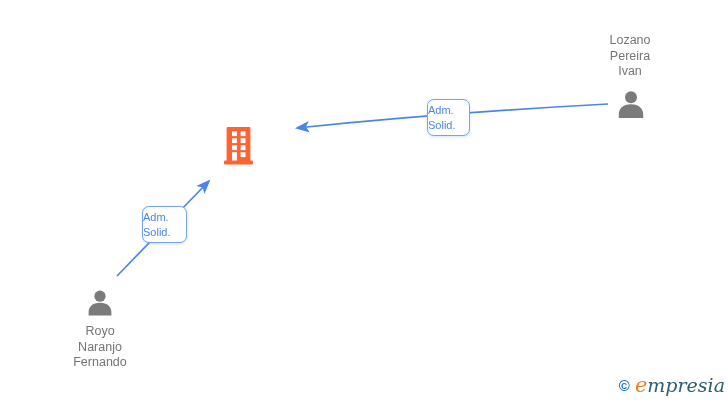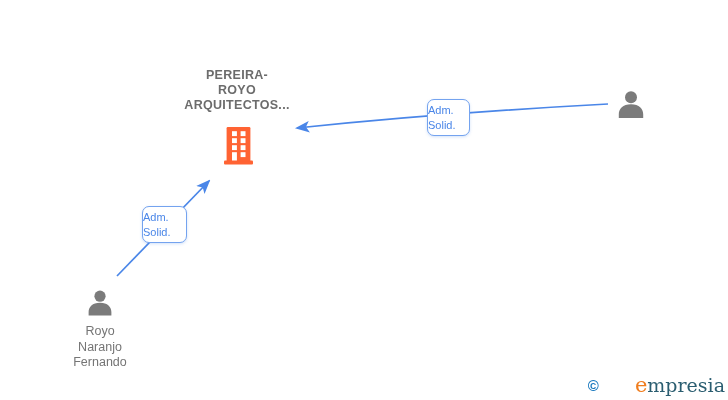--- a/index.html
+++ b/index.html
@@ -64,65 +64,65 @@
     cursor: pointer;
     text-decoration: none;
   }
   .watermark .copy {
     color: #1878be;
     font-size: 15px;
     font-weight: bold;
   }
   .watermark .brand {
     font-family: "DejaVu Serif", serif;
+    font-style: italic;
     font-size: 19px;
     line-height: 19px;
-    margin-left: 31px;
   }
   .watermark .brand-e { color: #f07d1e; font-size: 21px; }
   .watermark .brand-rest { color: #2a5d70; }
 </style>
 </head>
 <body>
 
 <div class="canvas">
 
   <svg class="edges-svg" width="728" height="400" viewBox="0 0 728 400">
     <defs>
       <marker id="arrow" viewBox="0 0 10 8" refX="8.6" refY="4" markerWidth="8.5" markerHeight="7" orient="auto-start-reverse">
         <path d="M0 0 L10 4 L0 8 L2.4 4 Z" fill="#4a86e8"></path>
       </marker>
     </defs>
     <path d="M117 276 L209 181" stroke="#4a86e8" stroke-width="1.7" fill="none" marker-end="url(#arrow)"></path>
     <path d="M608 104 Q440 113 297 128" stroke="#4a86e8" stroke-width="1.7" fill="none" marker-end="url(#arrow)"></path>
   </svg>
 
-  <div class="node node-label company-label company-label-box">PEREIRA-
-ROYO
-ARQUITECTOS...</div>
 
   <div class="icon-wrap company-icon">
     <svg width="29" height="38" viewBox="0 0 29 38">
       <g fill="#ff6333">
         <rect x="0" y="33.4" width="29" height="4.2" rx="1"></rect>
         <rect x="2.6" y="0" width="23.8" height="34.5" rx="1.2"></rect>
         <g fill="#ffffff">
           <rect x="8" y="4.2" width="4.9" height="4.9"></rect>
           <rect x="16.6" y="4.2" width="4.9" height="4.9"></rect>
           <rect x="8" y="11.2" width="4.9" height="4.9"></rect>
           <rect x="16.6" y="11.2" width="4.9" height="4.9"></rect>
           <rect x="8" y="18.2" width="4.9" height="4.9"></rect>
           <rect x="16.6" y="18.2" width="4.9" height="4.9"></rect>
           <rect x="8" y="25.2" width="4.9" height="8.3"></rect>
           <rect x="16.6" y="25.2" width="4.9" height="4.9"></rect>
         </g>
       </g>
     </svg>
   </div>
 
+  <div class="node node-label person-right-label">Lozano
+Pereira
+Ivan</div>
 
   <div class="icon-wrap person-right-icon">
     <svg width="30" height="29" viewBox="0 0 30 29">
       <g fill="#7b7b7b">
         <circle cx="15" cy="7.2" r="6"></circle>
         <path d="M15 14.2 c -8.2 0 -12.2 4.6 -12.2 10 V 28 h 24.4 v -3.8 c 0 -5.4 -4 -10 -12.2 -10 z"></path>
       </g>
     </svg>
   </div>
 

